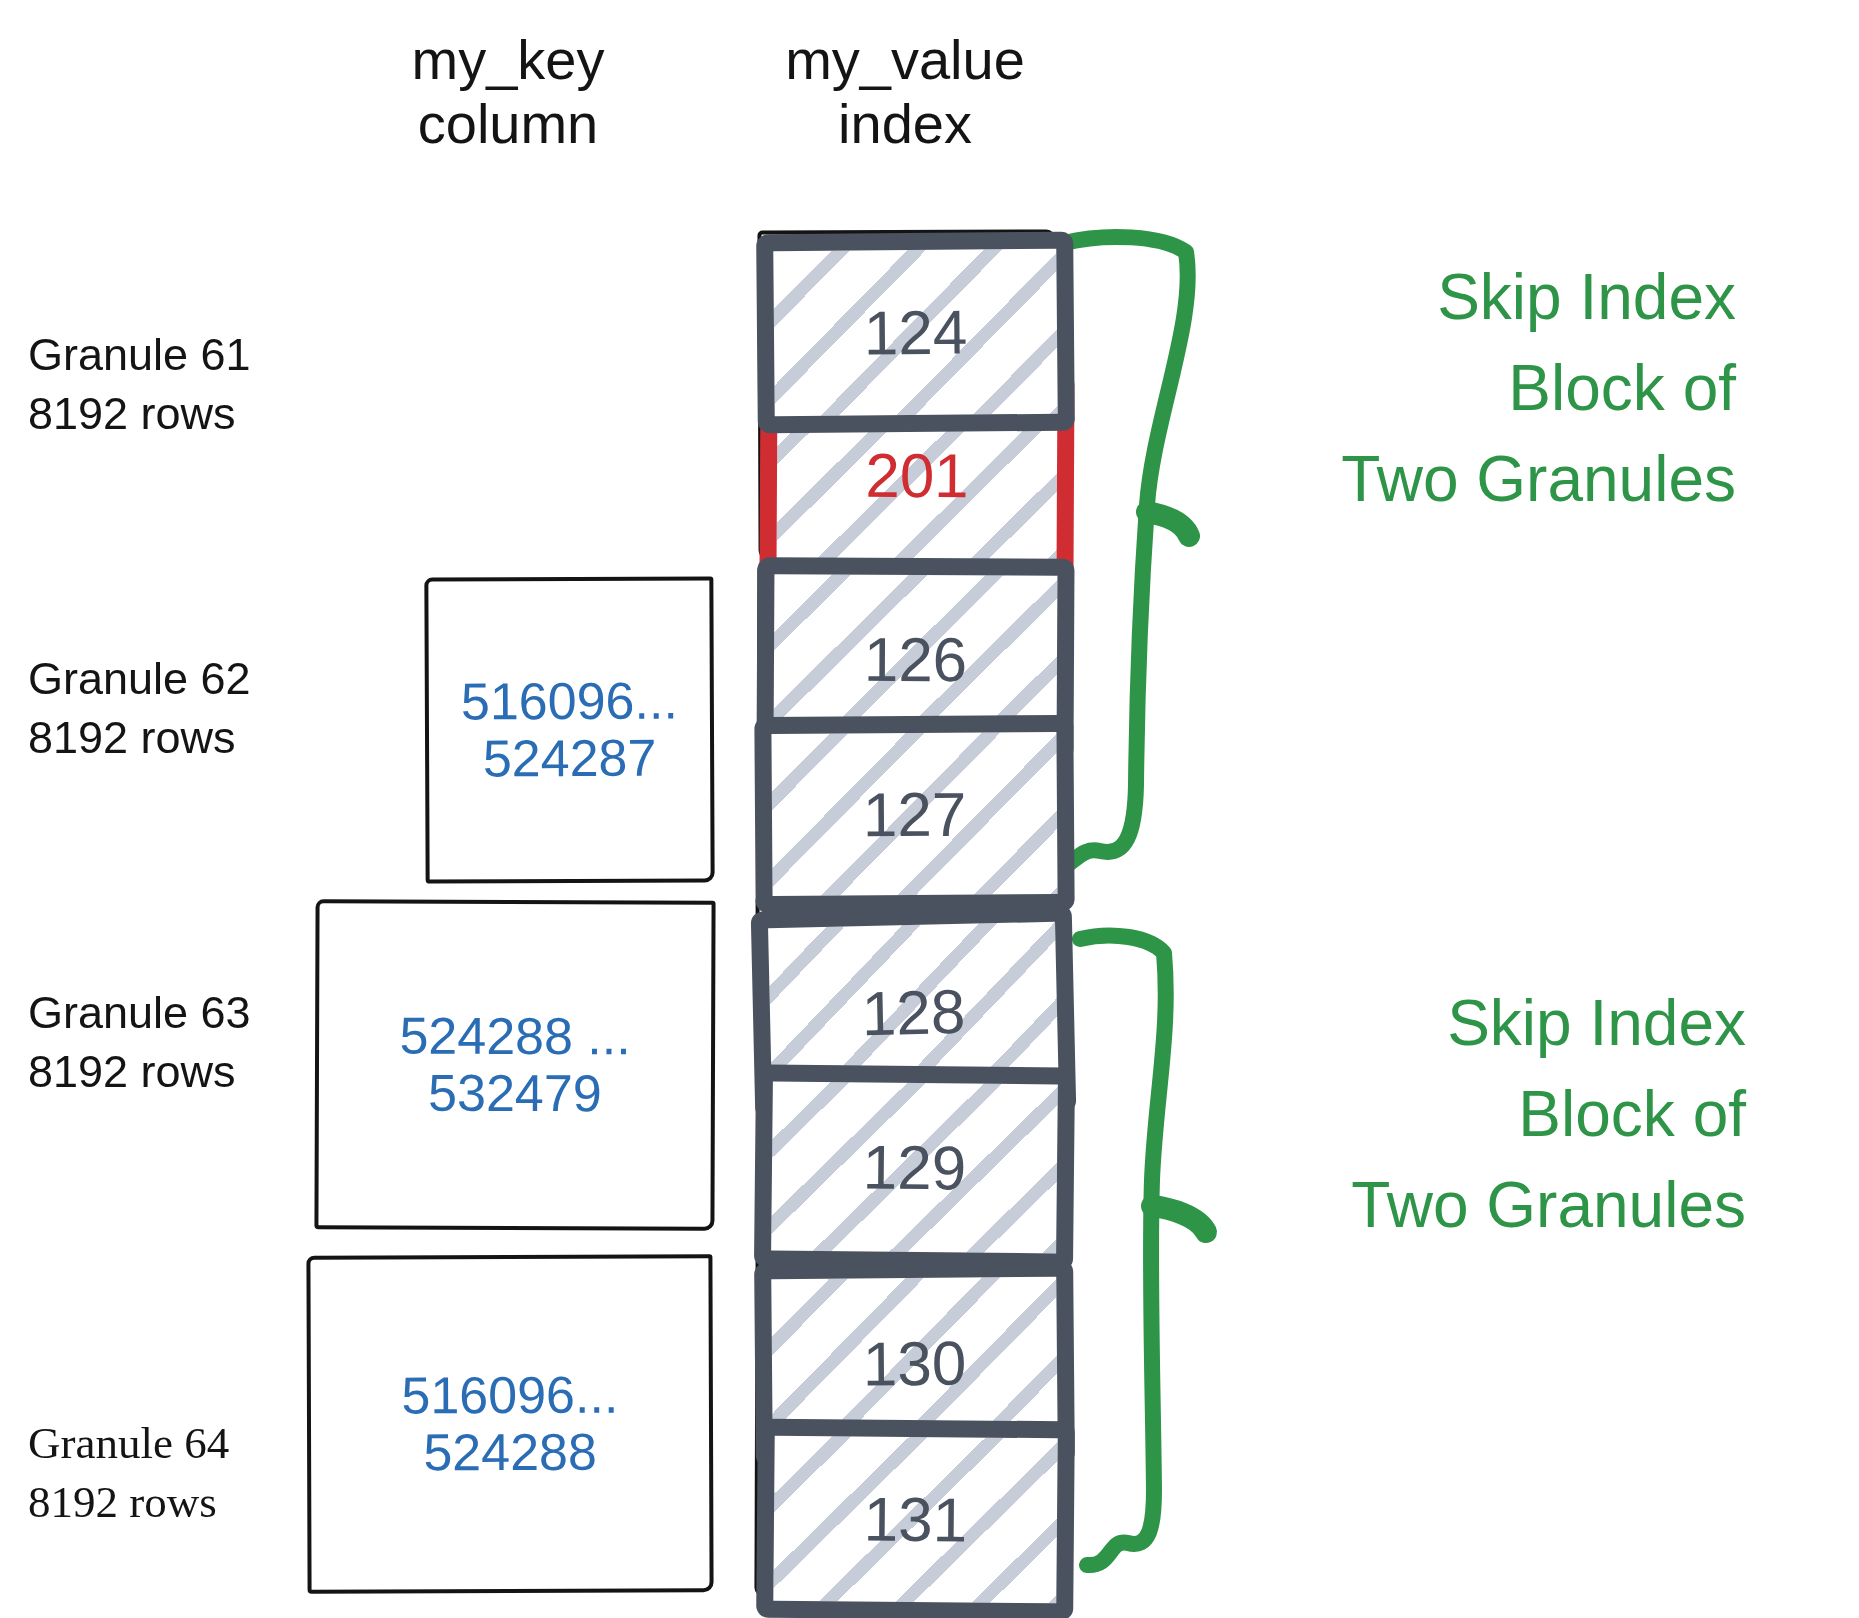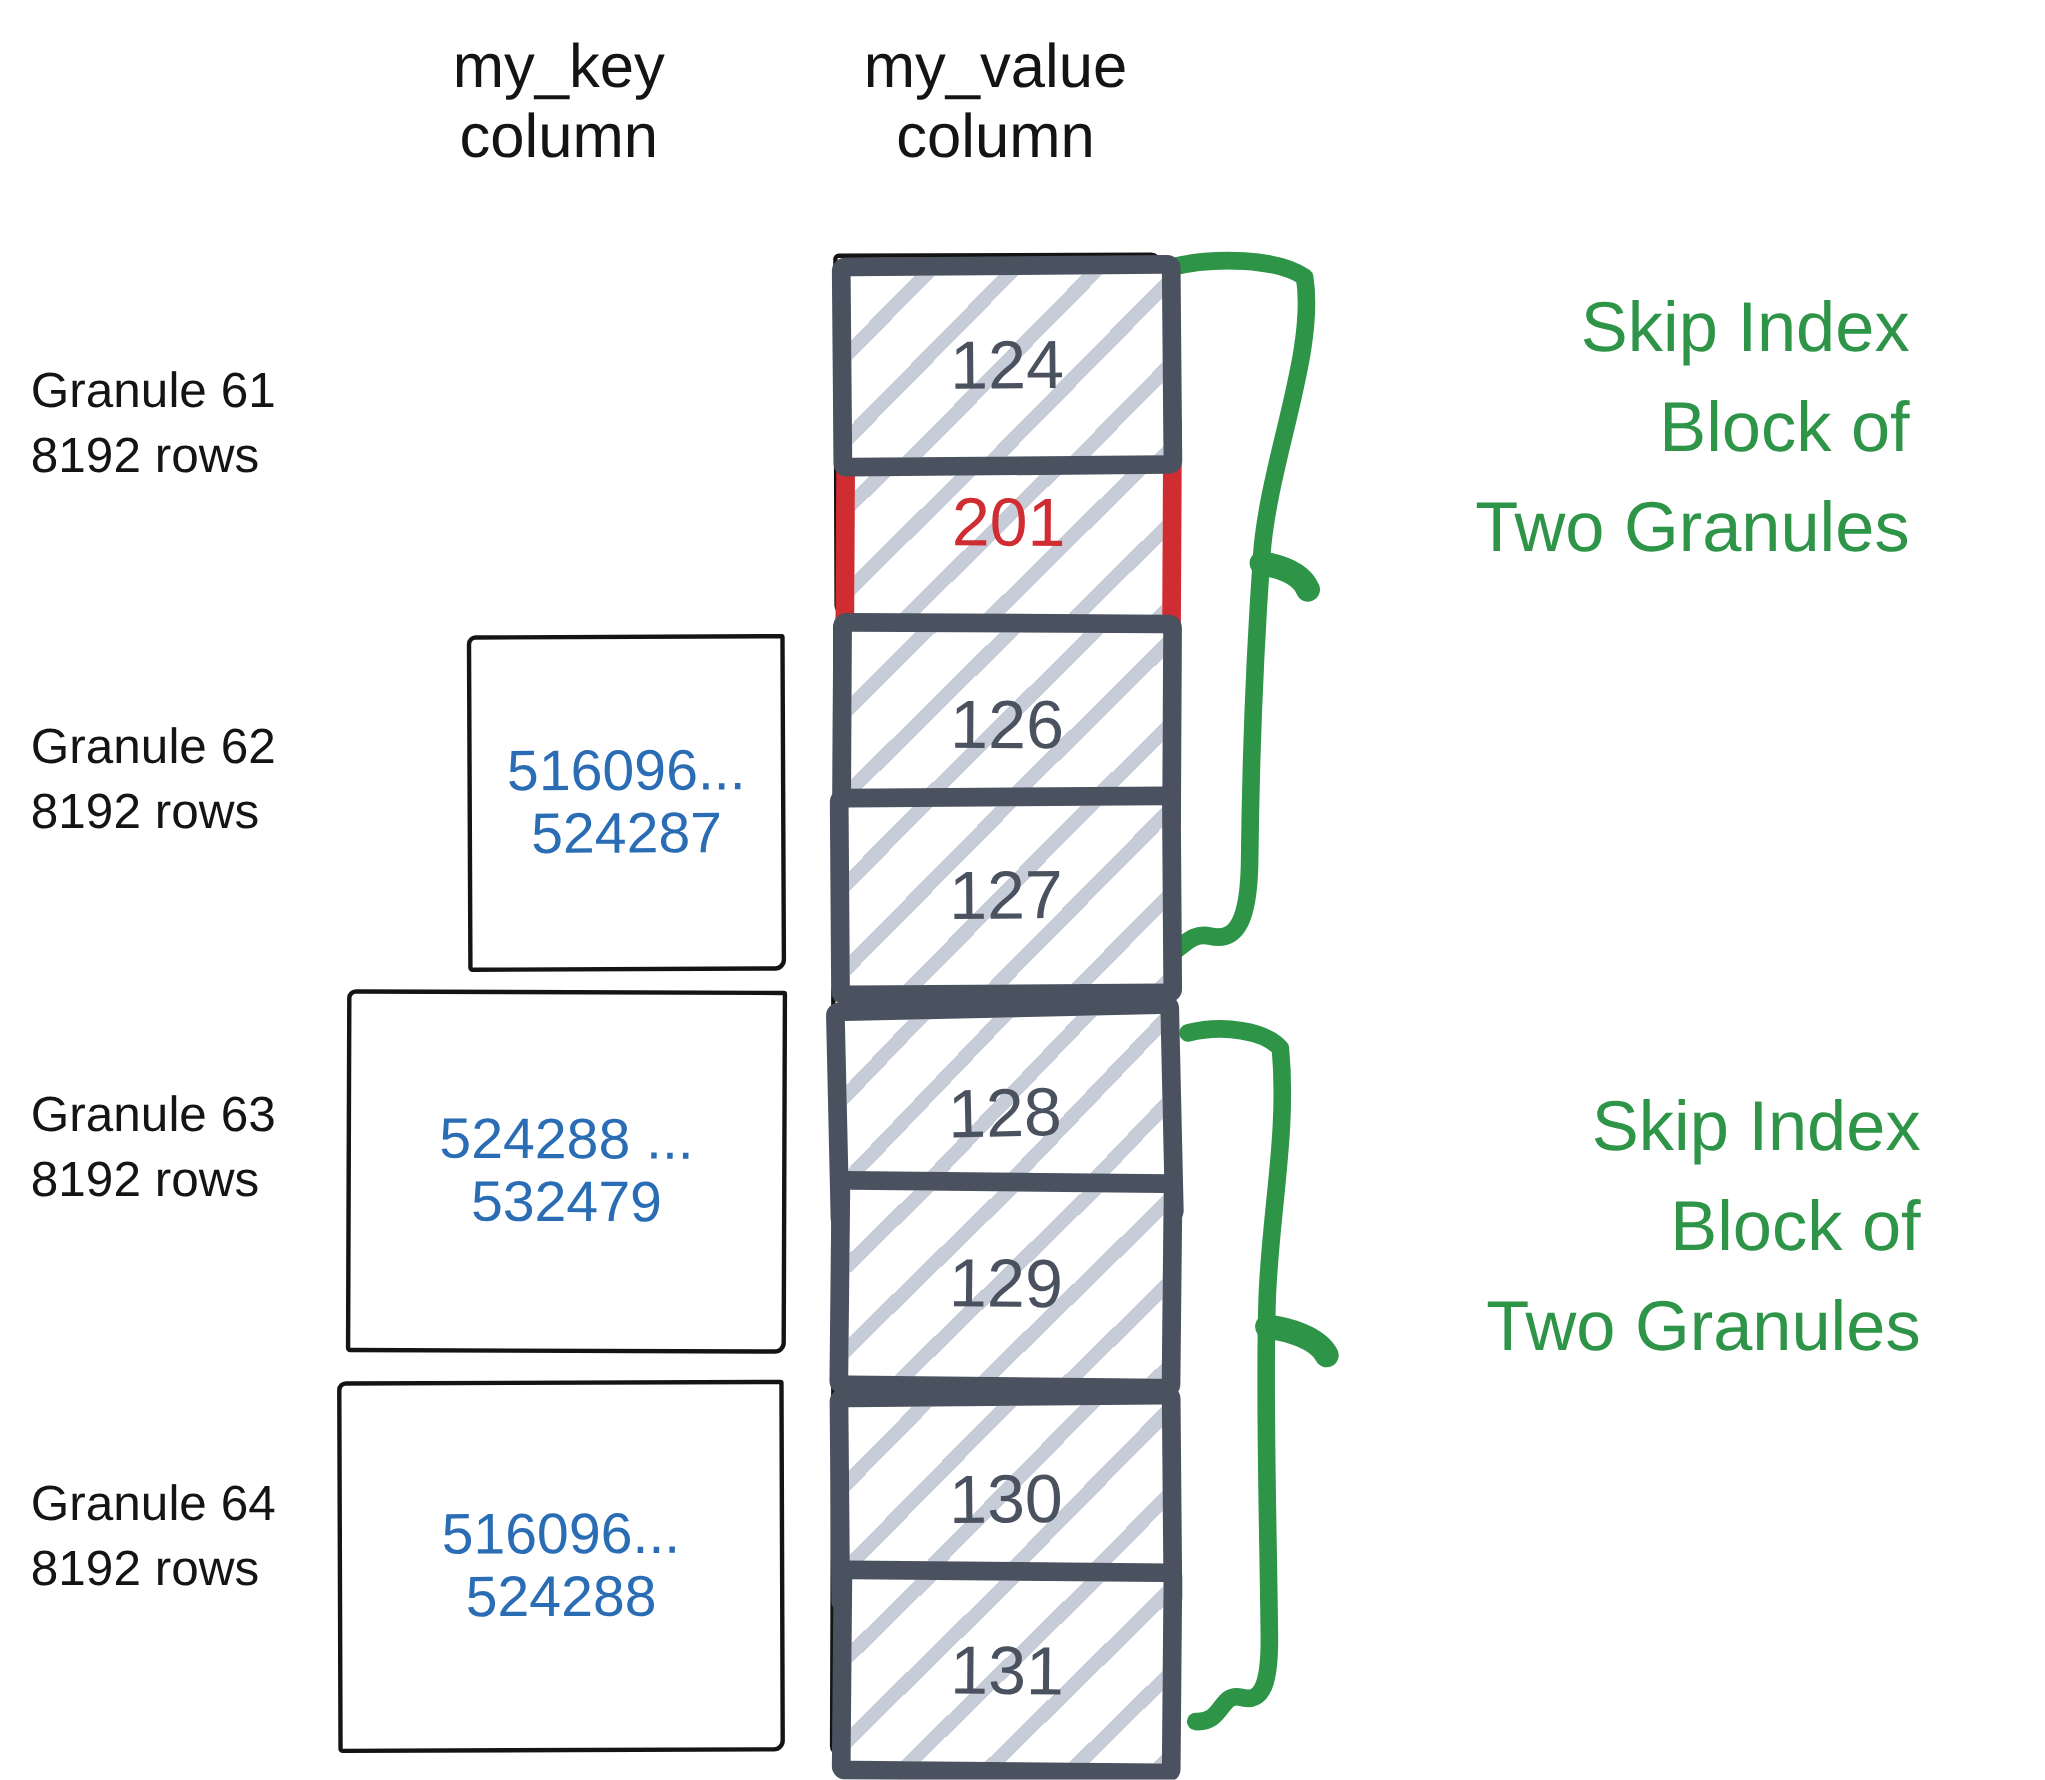--- a/index.html
+++ b/index.html
@@ -30,21 +30,21 @@
   svg.braces{position:absolute;left:0;top:0;z-index:1;pointer-events:none;}
 </style>
 </head>
 <body>
 
 <div id="canvas">
 
   <div class="abs hdr pre" style="left:338px;top:28px;width:340px;">my_key
 column</div>
   <div class="abs hdr pre" style="left:735px;top:28px;width:340px;">my_value
-column</div>
+index</div>
 
   <div class="abs glabel pre" style="left:28px;top:326px;width:300px;">Granule 61
 8192 rows</div>
   <div class="abs voutline" style="left:758px;top:230px;width:290px;height:320px;transform:rotate(-0.2deg);"></div>
   <div class="abs vblock red" style="left:760px;top:372px;width:280px;height:172px;transform:rotate(0.3deg);z-index:2;">
     <span>201</span>
   </div>
   <div class="abs vblock" style="left:757px;top:233px;width:283px;height:165px;transform:rotate(-0.5deg);z-index:3;">
     <span>124</span>
   </div>
@@ -70,21 +70,21 @@
 532479</div>
   </div>
   <div class="abs voutline" style="left:756px;top:895px;width:292px;height:335px;transform:rotate(-0.15deg);"></div>
   <div class="abs vblock" style="left:753px;top:908px;width:287px;height:174px;transform:rotate(-1.3deg);">
     <span>128</span>
   </div>
   <div class="abs vblock" style="left:755px;top:1066px;width:285px;height:169px;transform:rotate(0.6deg);">
     <span>129</span>
   </div>
 
-  <div class="abs glabel pre" style="left:28px;top:1338px;width:300px;">Granule 64
+  <div class="abs glabel pre" style="left:28px;top:1414px;width:300px;font-family:Liberation Serif, serif;">Granule 64
 8192 rows</div>
   <div class="abs keybox" style="left:307px;top:1255px;width:398px;height:330px;transform:rotate(-0.2deg);">
     <div class="keytext pre">516096...
 524288</div>
   </div>
   <div class="abs voutline" style="left:755px;top:1252px;width:293px;height:336px;transform:rotate(0.2deg);"></div>
   <div class="abs vblock" style="left:755px;top:1261px;width:285px;height:171px;transform:rotate(-0.5deg);">
     <span>130</span>
   </div>
   <div class="abs vblock" style="left:757px;top:1420px;width:283px;height:165px;transform:rotate(0.5deg);">

